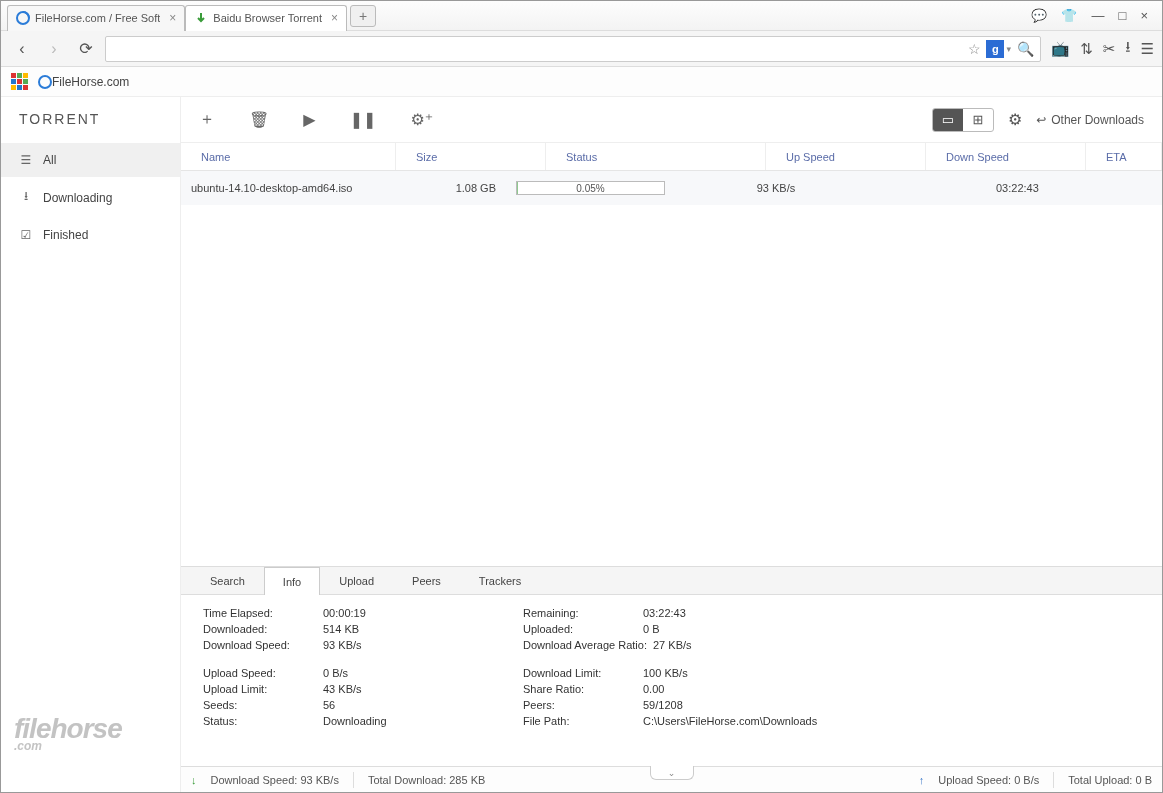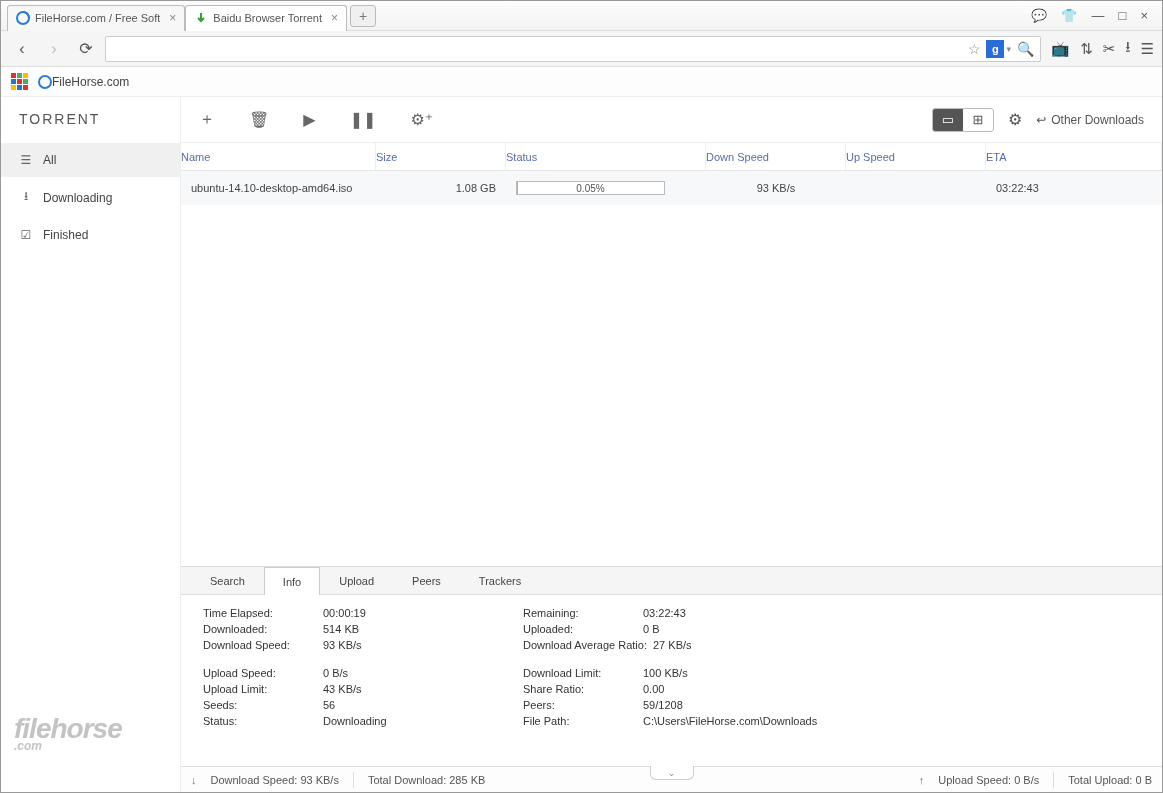--- a/index.html
+++ b/index.html
@@ -51,21 +51,21 @@
 
 .content { flex: 1; display: flex; overflow: hidden; }
 .sidebar { width: 180px; border-right: 1px solid #eee; display: flex; flex-direction: column; }
 .sidebar-title { padding: 14px 18px 18px; font-size: 14px; letter-spacing: 2px; color: #555; border-bottom: 4px solid #7f1d1d; font-weight: 500; }
 .side-item { display: flex; align-items: center; gap: 10px; padding: 10px 18px; font-size: 12px; color: #444; cursor: pointer; }
 .side-item.active { background: #f0f0f0; }
 .side-icon { width: 14px; display: inline-flex; justify-content: center; color: #666; }
 
 .main { flex: 1; display: flex; flex-direction: column; overflow: hidden; }
 .table-head { display: flex; height: 28px; border-bottom: 1px solid #e5e5e5; font-size: 11px; color: #5a6ca8; }
-.th { display: flex; align-items: center; padding: 0 0; border-right: 1px solid #eee; }
+.th { display: flex; align-items: center; padding: 0 0; border-right: 1px solid #eee; margin-left: 20px; }
 .col-name { width: 195px; } .col-size { width: 130px; } .col-status { width: 200px; }
 .col-down { width: 140px; } .col-up { width: 140px; } .col-eta { flex: 1; }
 
 .table-body { flex: 1; overflow: auto; }
 .trow { display: flex; height: 34px; align-items: center; font-size: 11px; color: #444; padding: 0; }
 .trow:nth-child(odd) { background: #f7f8fa; }
 .td { padding: 0 10px; display: flex; align-items: center; }
 .progress { width: 149px; height: 14px; border: 1px solid #bbb; position: relative; background: #fff; font-size: 10px; display: flex; align-items: center; justify-content: center; color: #555; }
 .progress .bar { position: absolute; left: 0; top: 0; bottom: 0; background: #8fc98f; }
 
@@ -198,22 +198,22 @@
             <span>↩</span>
             <span>Other Downloads</span>
           </div>
         </div>
       </div>
 
       <div class="table-head">
         <div class="th col-name">Name</div>
         <div class="th col-size">Size</div>
         <div class="th col-status">Status</div>
+        <div class="th col-up">Up Speed</div>
         <div class="th col-down">Down Speed</div>
-        <div class="th col-up">Up Speed</div>
         <div class="th col-eta">ETA</div>
       </div>
 
       <div class="table-body">
         <div class="trow">
           <div class="td col-name">ubuntu-14.10-desktop-amd64.iso</div>
           <div class="td col-size" style="justify-content:flex-end">1.08 GB</div>
           <div class="td col-status">
             <div class="progress">
               <div class="bar" style="width:1px"></div>

